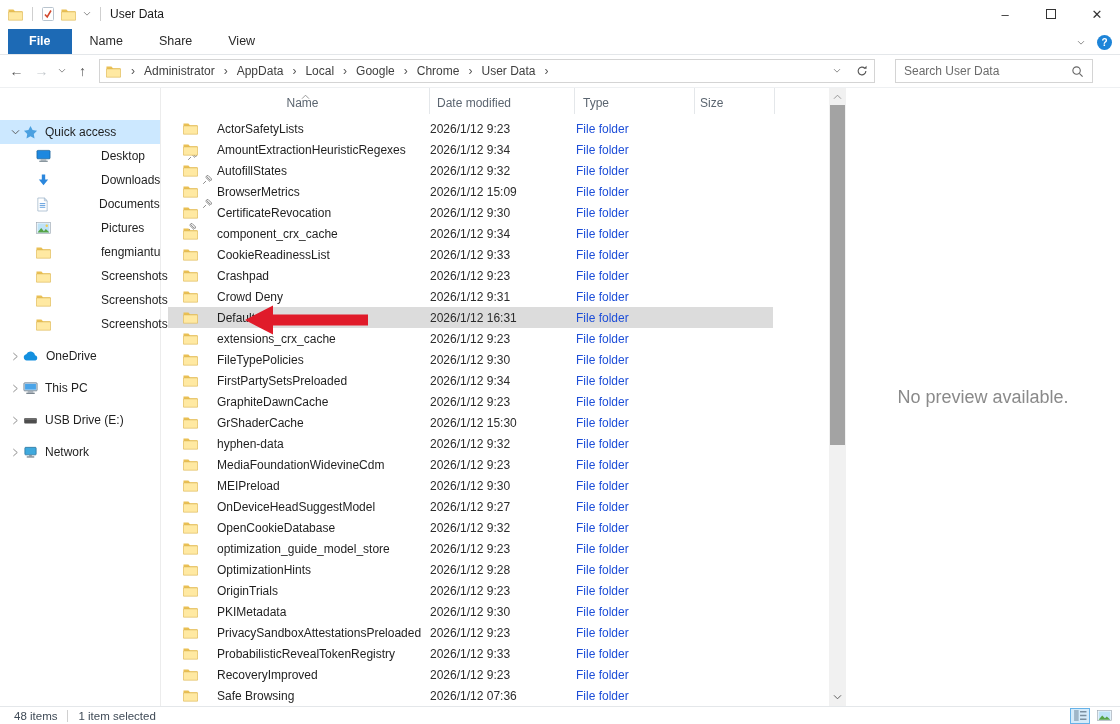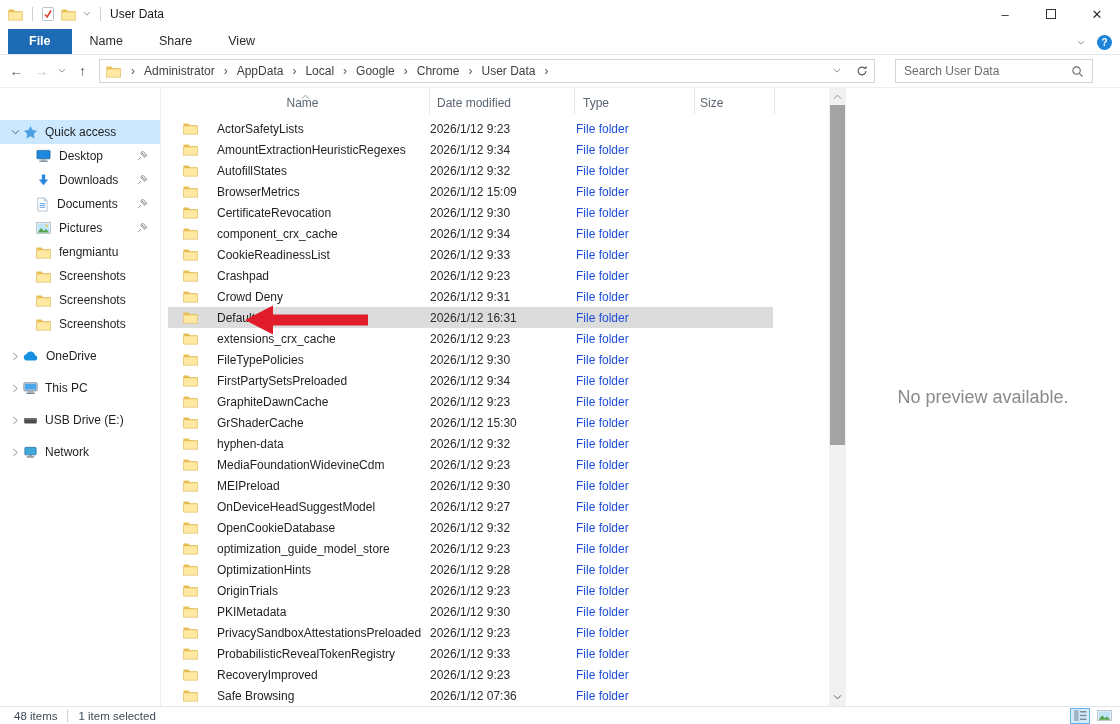--- a/index.html
+++ b/index.html
@@ -39,21 +39,21 @@
   .search-box{display:flex;align-items:center;height:24px;border:1px solid #d4d4d4;width:198px;margin-left:20px;padding:0 8px;background:#fff;}
   .search-ph{flex:1;color:#6b6b6b;font-size:12px;}
   
   .main{position:absolute;top:88px;left:0;right:0;bottom:18px;display:flex;background:#fff;}
   .sidebar{width:161px;border-right:1px solid #ececec;padding-top:16px;flex:none;}
   .sb-group{height:24px;display:flex;align-items:center;padding-left:7px;margin-top:8px;}
   .sb-group:first-child{margin-top:16px;}
   .sb-group.sel{background:var(--qa-blue);}
   .sb-chev{width:16px;display:flex;justify-content:center;}
   .sb-group .sb-label{margin-left:7px;font-size:12px;}
-  .sb-item{height:24px;display:flex;align-items:center;padding-left:36px;}
+  .sb-item{height:24px;display:flex;align-items:center;padding-left:36px;gap:42px;}
   .sb-item .sb-label{margin-left:8px;font-size:12px;}
   .sb-pin{margin-left:auto;margin-right:13px;}
   
   .list{width:668px;position:relative;flex:none;}
   .list-header{height:26px;display:flex;color:#5b6570;position:relative;}
   .hcell{display:flex;align-items:flex-end;padding-bottom:4px;border-right:1px solid #e4e7ea;font-size:12px;}
   .hc-name{width:269px;padding-left:15px;position:relative;justify-content:center;}
   .hc-date{width:145px;padding-left:7px;}
   .hc-type{width:120px;padding-left:8px;}
   .hc-size{width:80px;padding-left:5px;}

